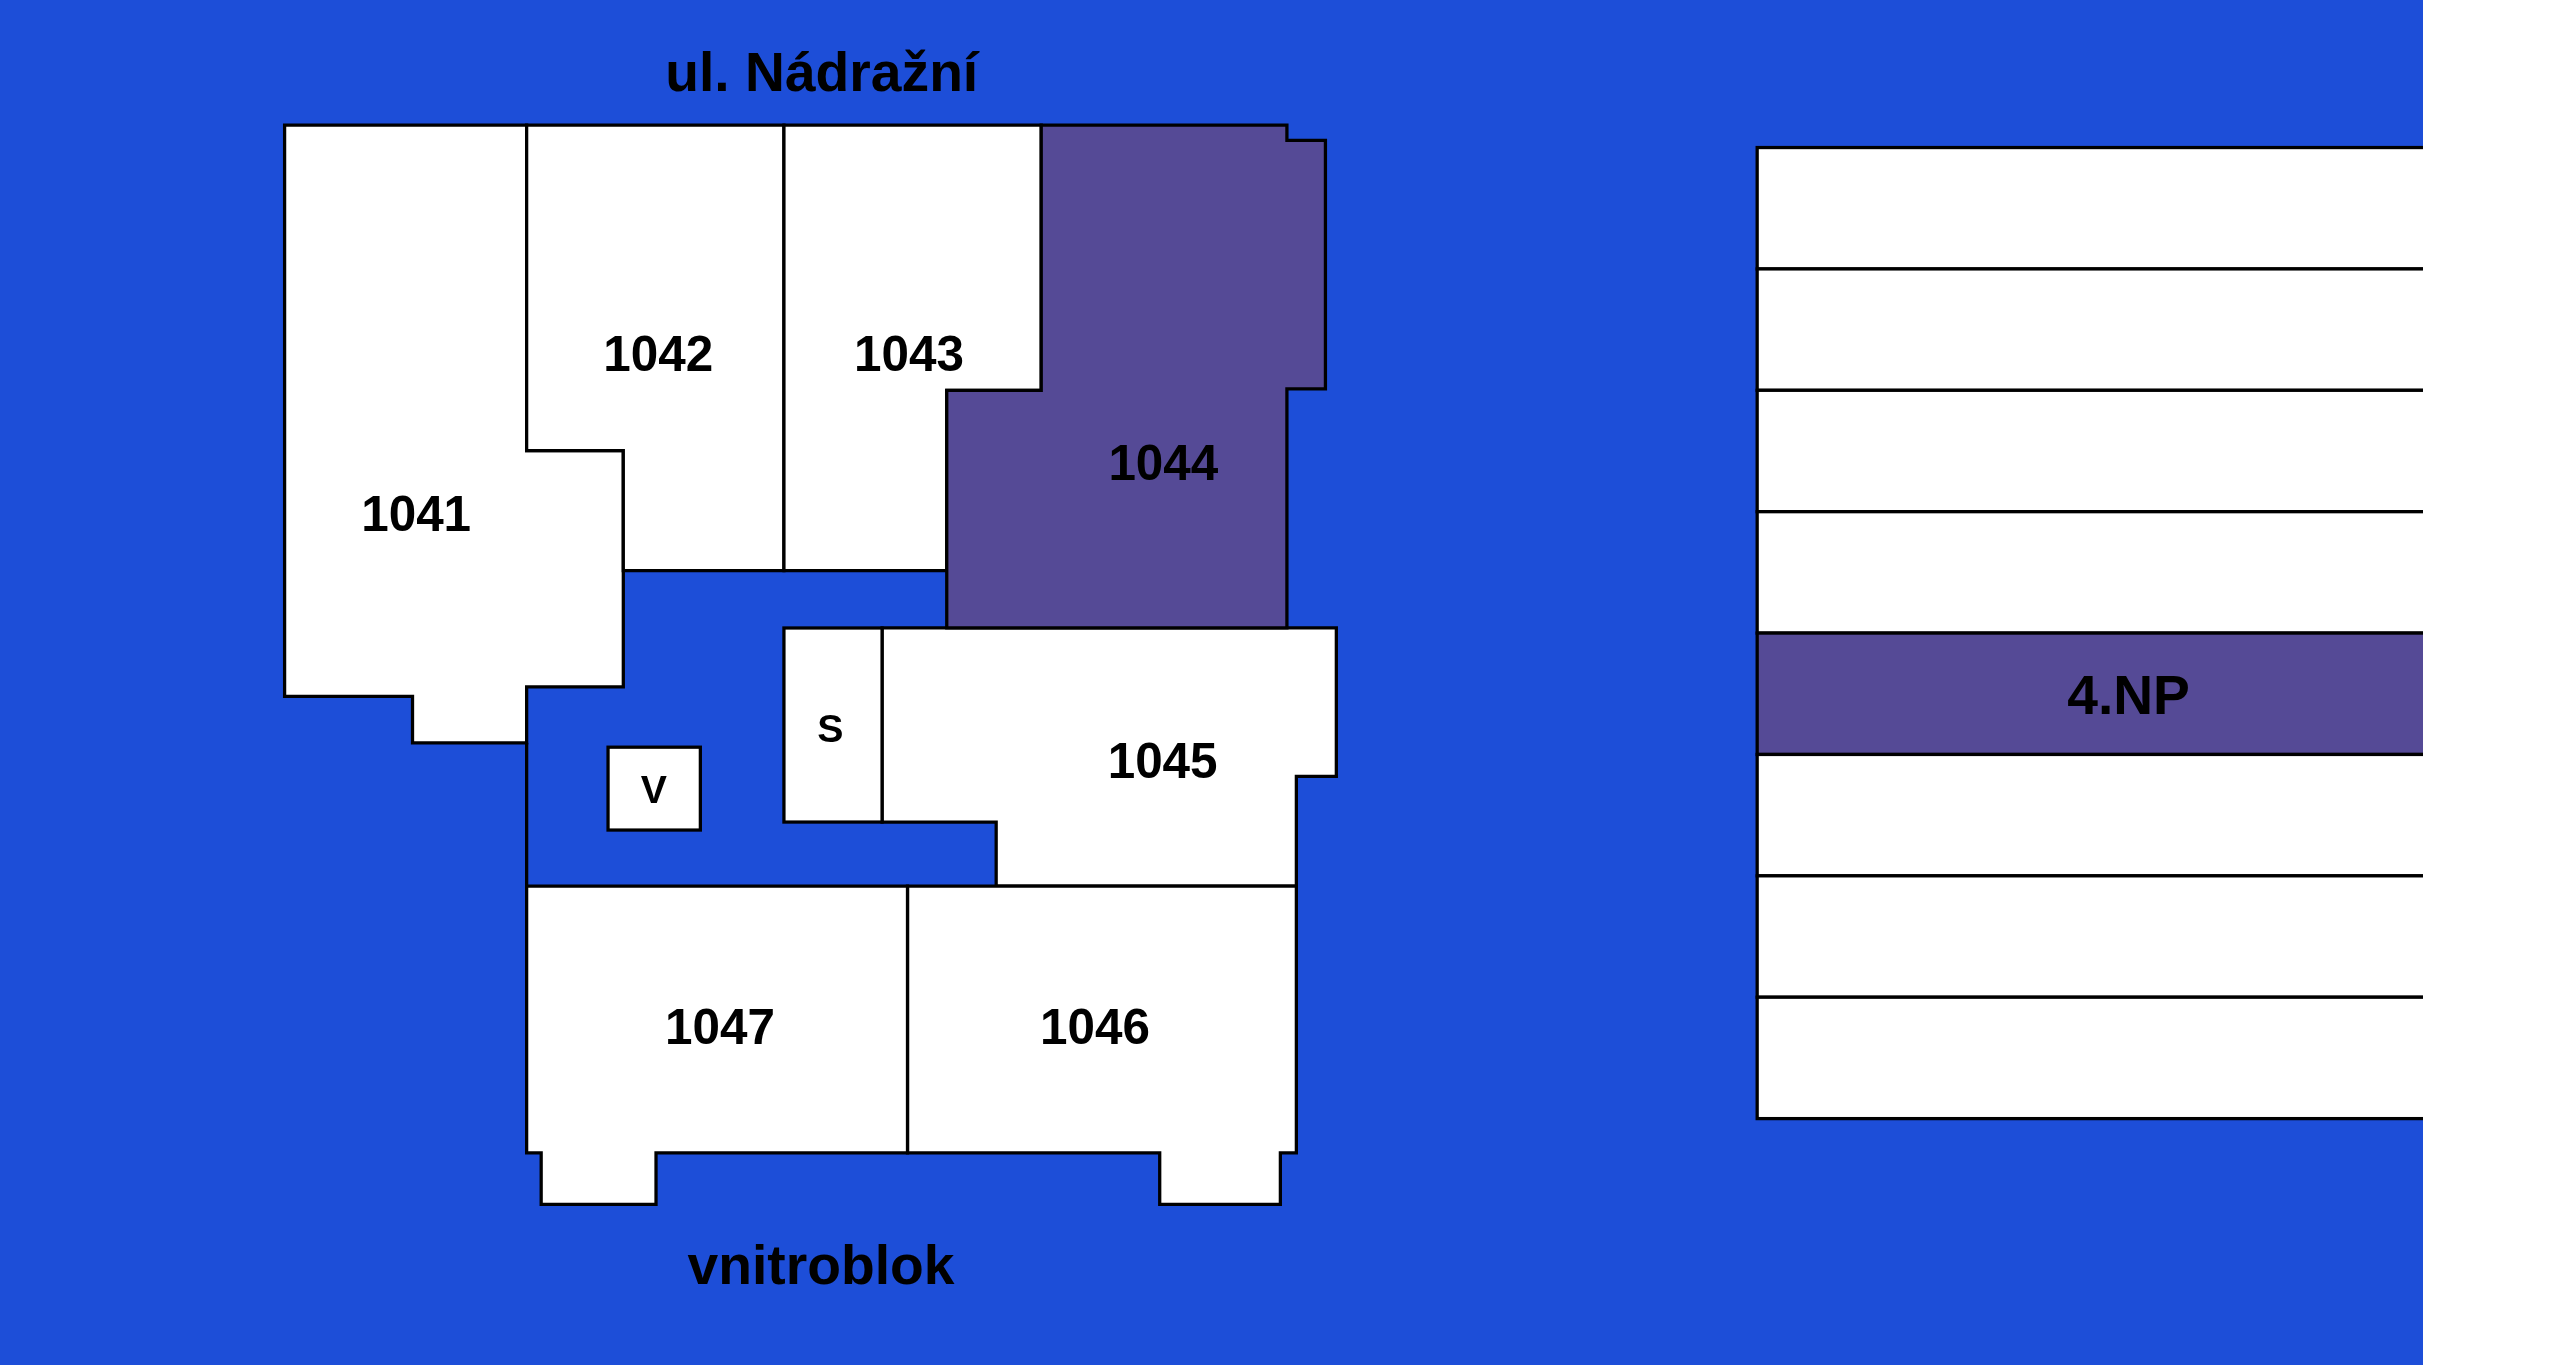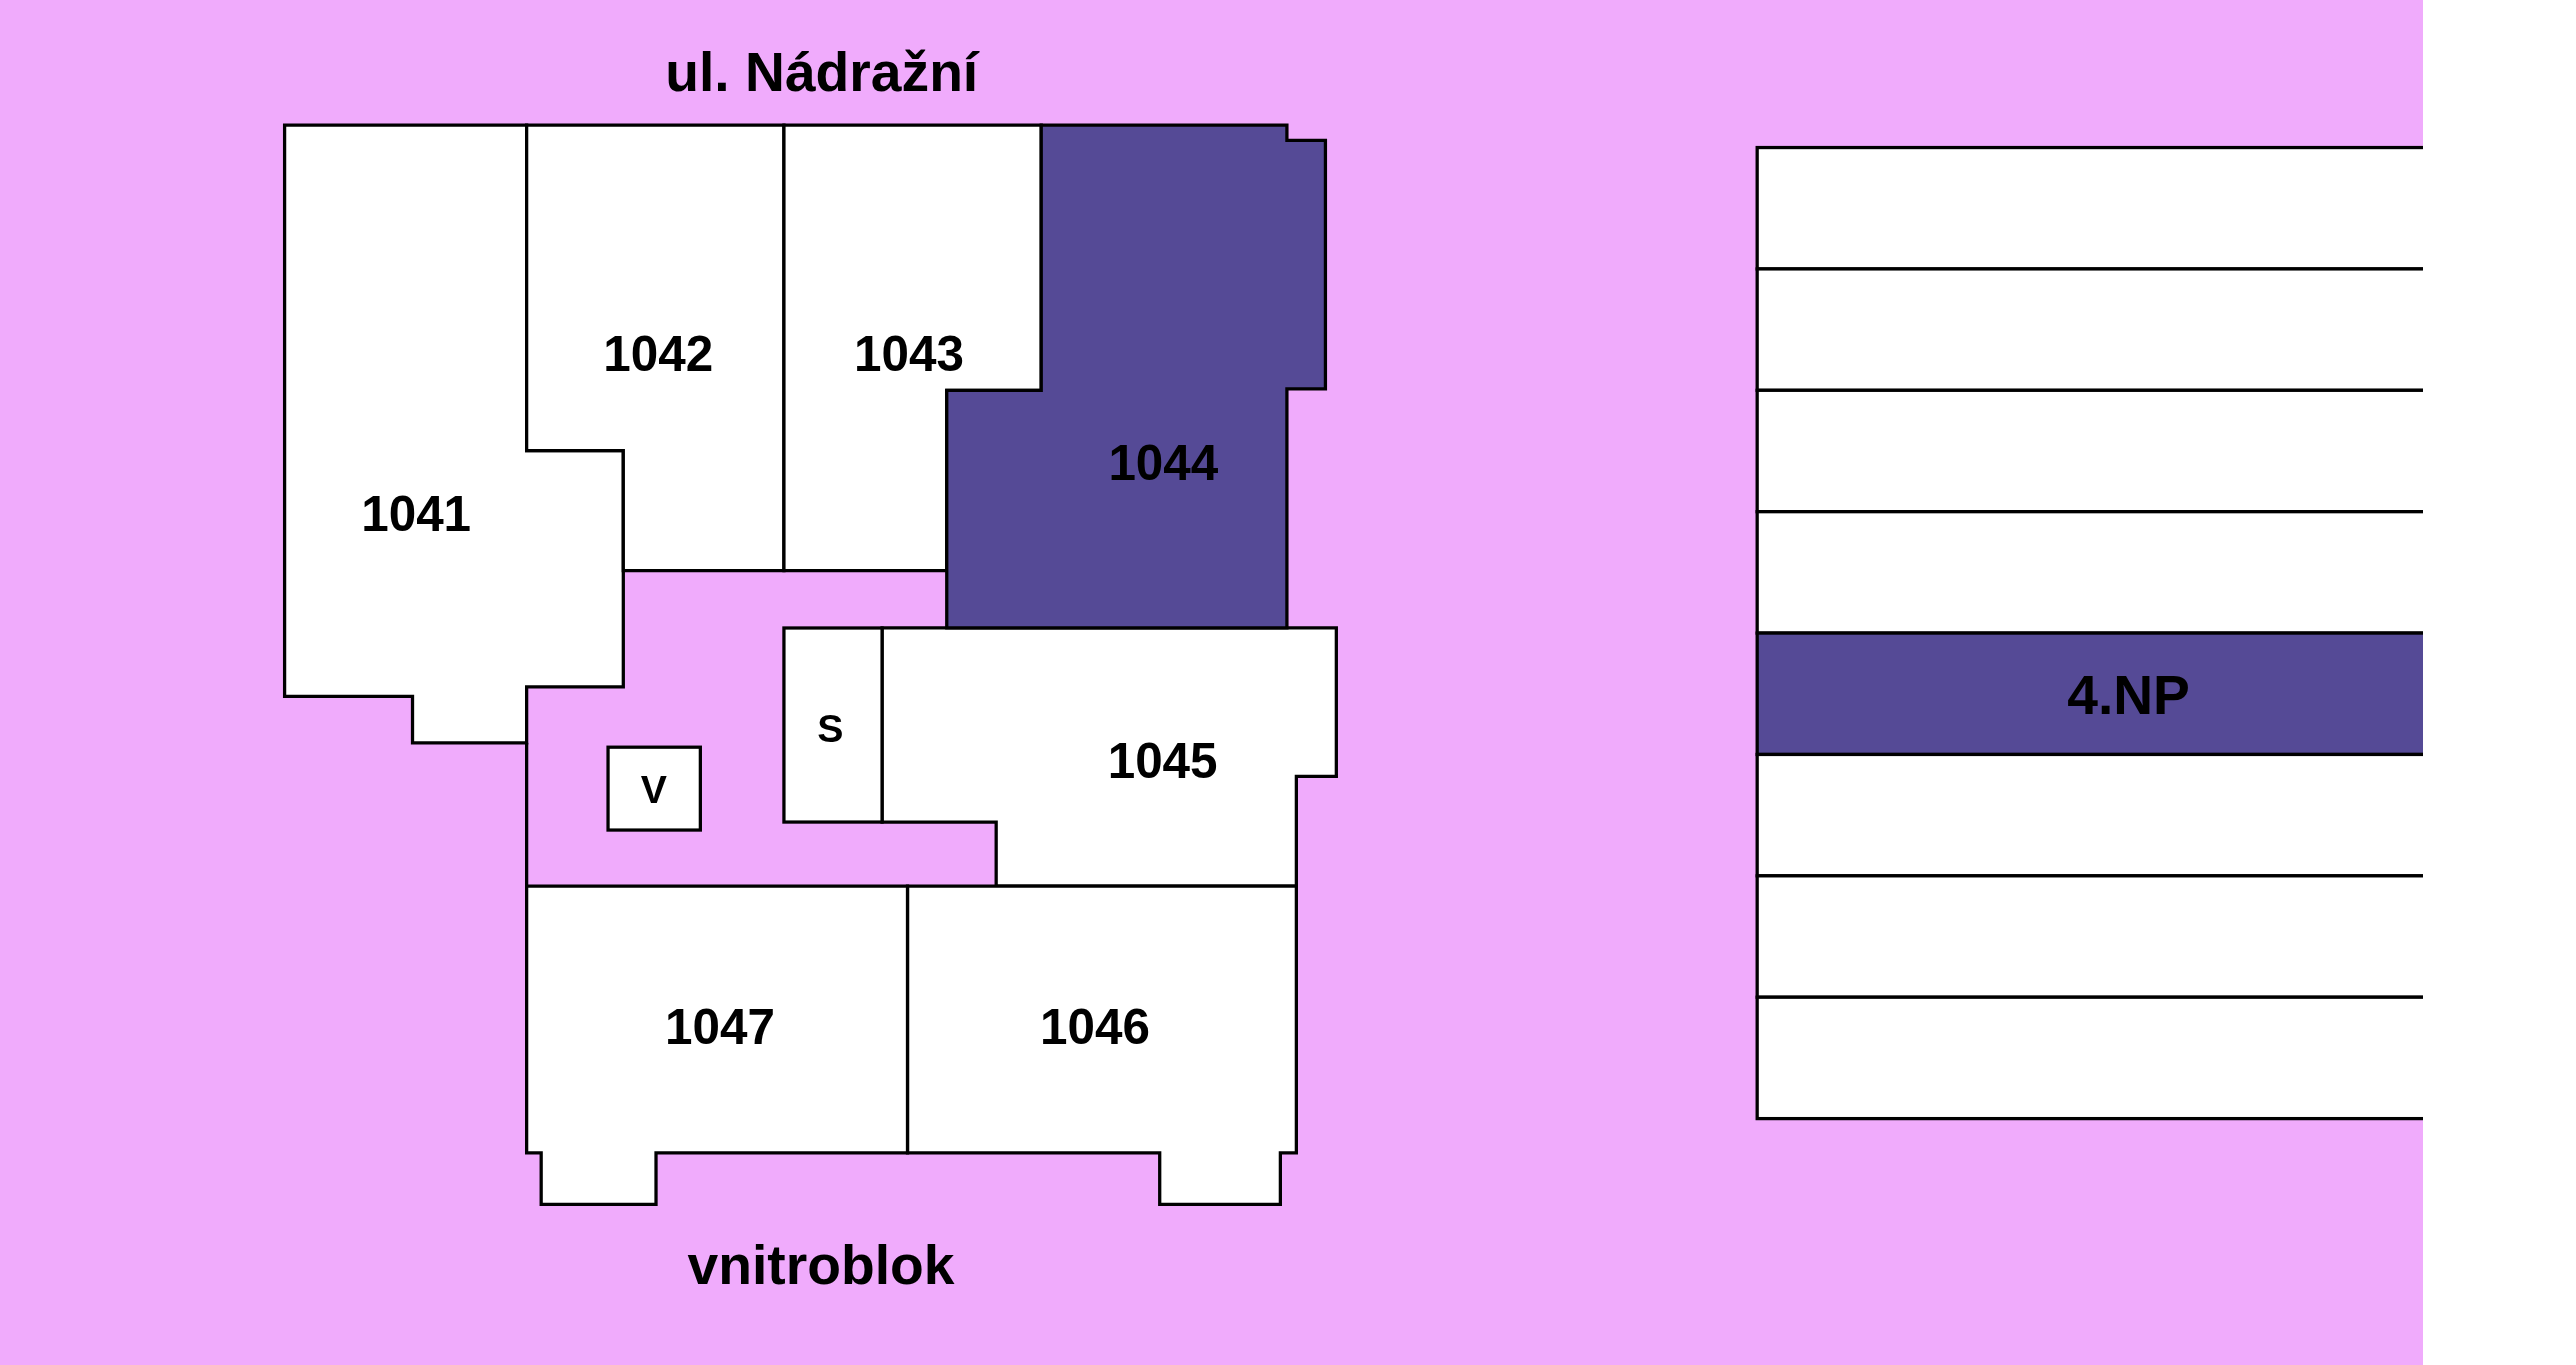--- a/index.html
+++ b/index.html
@@ -1,16 +1,16 @@
 <!DOCTYPE html>
 <html style="font-size:11.6px"><head>
 <meta charset="utf-8">
 <style>
   html,body{margin:0;padding:0;background:#ffffff;}
-  .page{position:relative;width:2423px;height:1365px;background:#f0abfc;overflow:hidden;
+  .page{position:relative;width:2423px;height:1365px;background:#1d4ed8;overflow:hidden;
         font-family:"Liberation Sans", sans-serif;}
   svg{position:absolute;left:0;top:0;}
   .wall{stroke:#000000;stroke-width:4.5;stroke-linejoin:miter;}
   .room{fill:#ffffff;}
   .lbl{font-family:"Liberation Sans", sans-serif;font-weight:700;fill:#000000;
        text-anchor:middle;dominant-baseline:central;}
 </style>
 </head>
 <body>
 

